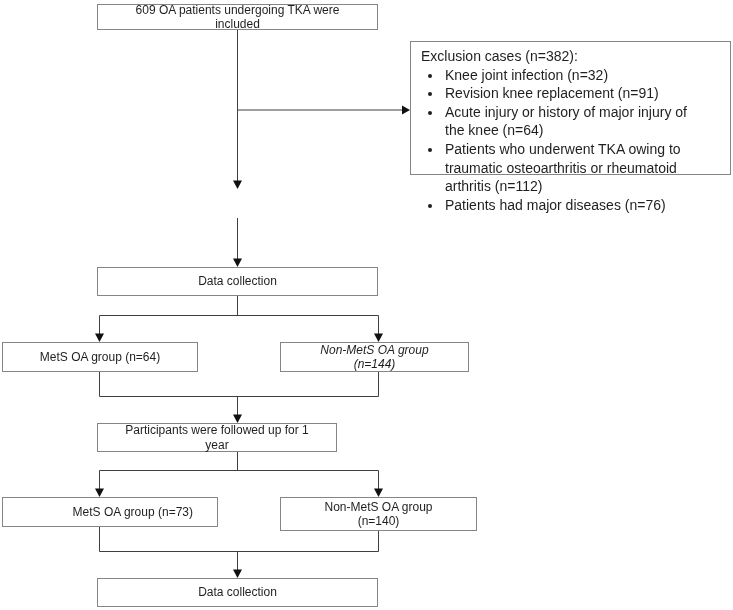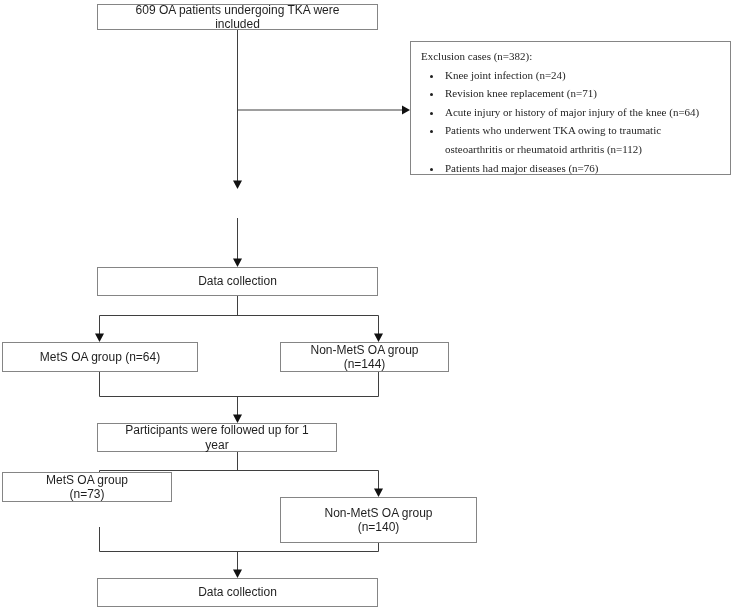--- a/index.html
+++ b/index.html
@@ -33,24 +33,23 @@
     line-height: 1.2;
   }
   .box.center {
     display: flex;
     align-items: center;
     justify-content: center;
     text-align: center;
     padding: 2px 24px;
   }
   .box.exclusion {
-    font-size: 11px;
+    font-size: 14px;
     line-height: 18.6px;
     padding: 5px 20px 0 10px;
-    font-family: Liberation Serif, serif;
   }
   .exclusion-title {
     margin: 0;
   }
   .exclusion-list {
     margin: 0;
     padding: 0 0 0 22px;
     list-style: disc outside;
   }
   .exclusion-list li {
@@ -92,50 +91,50 @@
     </g>
   </svg>
 
   <div class="box center" style="left:97px; top:4px; width:281px; height:26px;">
     <span>609 OA patients undergoing TKA were included</span>
   </div>
 
   <div class="box exclusion" style="left:410px; top:41px; width:321px; height:134px;">
     <div class="exclusion-title">Exclusion cases (n=382):</div>
     <ul class="exclusion-list">
-      <li>Knee joint infection (n=24)</li>
-      <li>Revision knee replacement (n=71)</li>
+      <li>Knee joint infection (n=32)</li>
+      <li>Revision knee replacement (n=91)</li>
       <li>Acute injury or history of major injury of the knee (n=64)</li>
       <li>Patients who underwent TKA owing to traumatic osteoarthritis or rheumatoid arthritis (n=112)</li>
       <li>Patients had major diseases (n=76)</li>
     </ul>
   </div>
 
 
   <div class="box center" style="left:97px; top:267px; width:281px; height:29px;">
     <span>Data collection</span>
   </div>
 
   <div class="box center" style="left:2px; top:342px; width:196px; height:30px;">
     <span>MetS OA group (n=64)</span>
   </div>
 
-  <div class="box center" style="left:280px; top:342px; width:169px; height:30px;">
+  <div class="box center" style="left:280px; top:342px; width:189px; height:30px;font-style:italic;">
     <span>Non-MetS OA group (n=144)</span>
   </div>
 
   <div class="box center" style="left:97px; top:423px; width:240px; height:29px;">
     <span>Participants were followed up for 1 year</span>
   </div>
 
-  <div class="box center" style="left:2px; top:472px; width:170px; height:30px;">
+  <div class="box center" style="left:2px; top:497px; width:216px; height:30px;justify-content:flex-end;">
     <span>MetS OA group (n=73)</span>
   </div>
 
-  <div class="box center" style="left:280px; top:497px; width:197px; height:46px;">
+  <div class="box center" style="left:280px; top:497px; width:197px; height:34px;">
     <span>Non-MetS OA group (n=140)</span>
   </div>
 
   <div class="box center" style="left:97px; top:578px; width:281px; height:29px;">
     <span>Data collection</span>
   </div>
 
 </div>
 
 </body></html>

